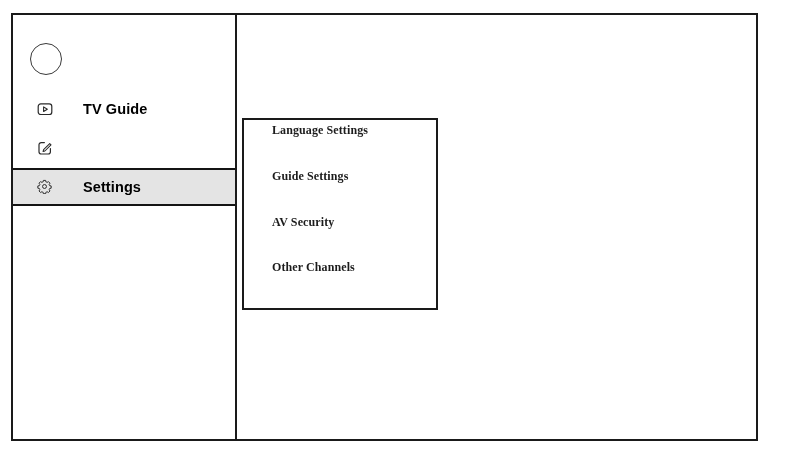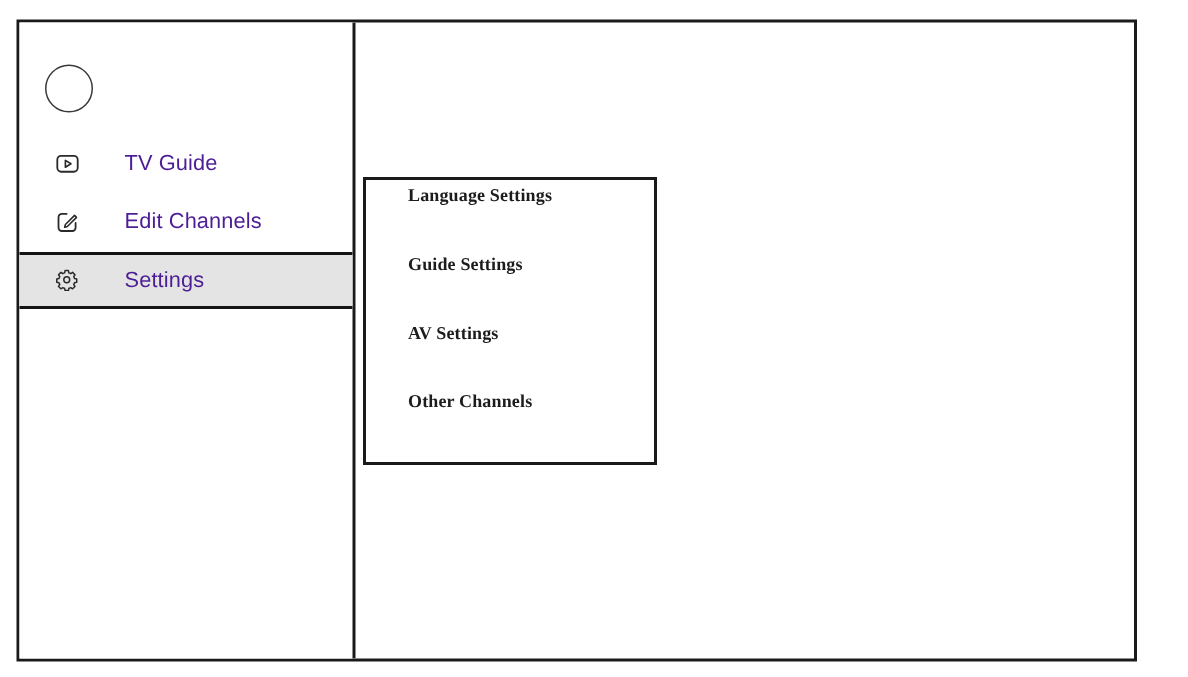--- a/index.html
+++ b/index.html
@@ -38,24 +38,24 @@
     position: absolute; left: 0; top: 75px;
     width: 100%;
   }
   .menu-row {
     height: 38.75px;
     display: flex; align-items: center;
     padding-left: 23px;
     gap: 30px;
     box-sizing: border-box;
     font-size: 14.5px;
-    font-weight: 400;
+    font-weight: 700;
     letter-spacing: 0.1px;
     cursor: pointer;
-    color: #4c1d95;
+    color: #000000;
   }
   .menu-row.selected {
     background: #e4e4e4;
     border-top: 2px solid #141414;
     border-bottom: 2px solid #141414;
   }
   .menu-icon {
     width: 17px; height: 17px;
     display: inline-flex; align-items: center; justify-content: center;
     flex: 0 0 17px;
@@ -100,21 +100,20 @@
           </span>
     <span class="menu-label">TV Guide</span>
   </div>
         <div class="menu-row">
     <span class="menu-icon">
             <svg viewBox="0 0 16 16" width="16" height="16">
               <path d="M13.4 8.6 v3.2 a2.2 2.2 0 0 1 -2.2 2.2 h-7 a2.2 2.2 0 0 1 -2.2 -2.2 v-7 a2.2 2.2 0 0 1 2.2 -2.2 h3.2" fill="none" stroke="#2a2a2a" stroke-width="1.2" stroke-linecap="round"></path>
               <path d="M6.6 9.7 l6.1-6.1 1.3 1.3 -6.1 6.1 -1.8 .5 z" fill="none" stroke="#2a2a2a" stroke-width="1.05" stroke-linejoin="round"></path>
             </svg>
           </span>
-    <span class="menu-label">Edit Channels</span>
   </div>
         <div class="menu-row selected">
     <span class="menu-icon">
             <svg viewBox="0 0 16 16" width="15" height="15">
               <path d="M6.8 1.5 h2.4 l.3 1.6 a5 5 0 0 1 1.3 .55 l1.35 -.9 1.7 1.7 -.9 1.35 a5 5 0 0 1 .55 1.3 l1.6 .3 v2.4 l-1.6 .3 a5 5 0 0 1 -.55 1.3 l.9 1.35 -1.7 1.7 -1.35 -.9 a5 5 0 0 1 -1.3 .55 l-.3 1.6 h-2.4 l-.3 -1.6 a5 5 0 0 1 -1.3 -.55 l-1.35 .9 -1.7 -1.7 .9 -1.35 a5 5 0 0 1 -.55 -1.3 l-1.6 -.3 v-2.4 l1.6 -.3 a5 5 0 0 1 .55 -1.3 l-.9 -1.35 1.7 -1.7 1.35 .9 a5 5 0 0 1 1.3 -.55 z" fill="none" stroke="#2a2a2a" stroke-width="1.05" stroke-linejoin="round"></path>
               <circle cx="8" cy="8" r="2.1" fill="none" stroke="#2a2a2a" stroke-width="1.05"></circle>
             </svg>
           </span>
     <span class="menu-label">Settings</span>
   </div>
@@ -124,18 +123,18 @@
 </div>
 
 <div class="submenu" id="submenu-panel">
     <div class="submenu-item">
     <span class="submenu-label">Language Settings</span>
   </div>
     <div class="submenu-item">
     <span class="submenu-label">Guide Settings</span>
   </div>
     <div class="submenu-item">
-    <span class="submenu-label">AV Settings</span>
+    <span class="submenu-label">AV Security</span>
   </div>
     <div class="submenu-item">
     <span class="submenu-label">Other Channels</span>
   </div>
   </div>
 
 </body></html>

